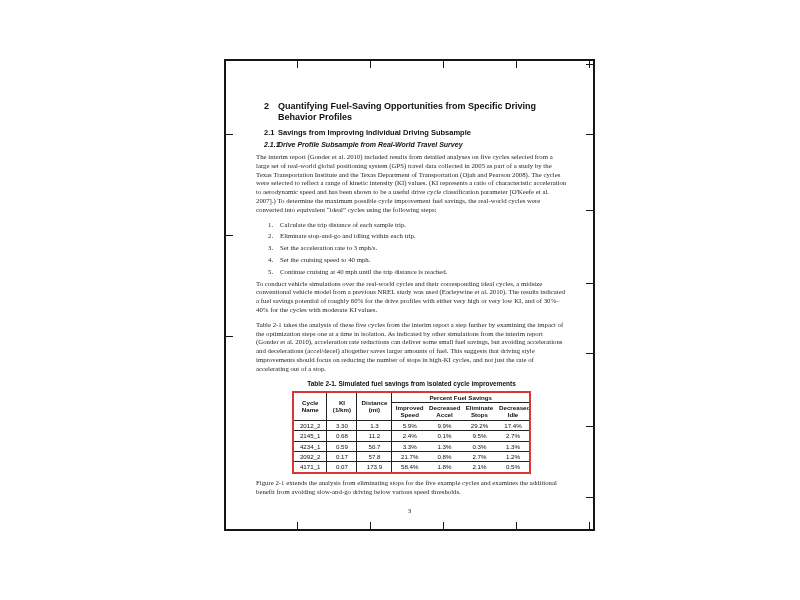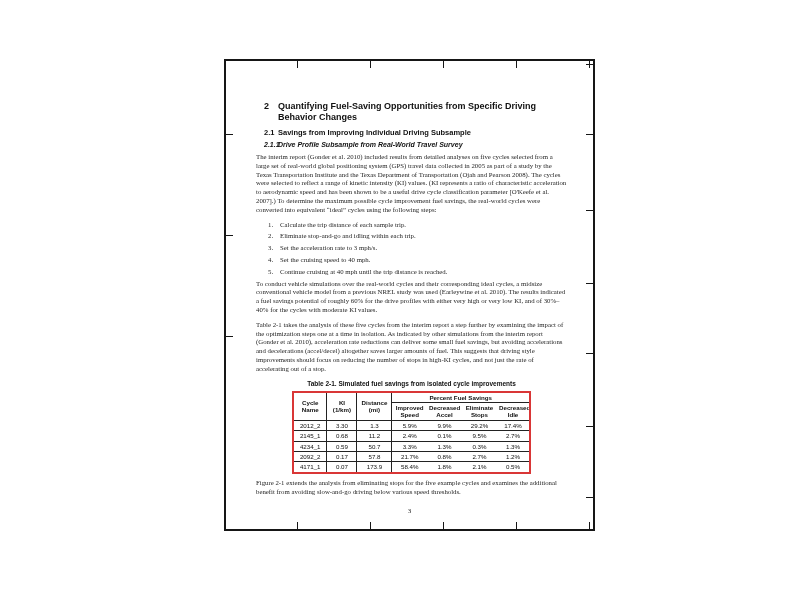--- a/index.html
+++ b/index.html
@@ -64,21 +64,21 @@
   <div class="tick h" style="right:0;top:149px;"></div>
   <div class="tick h" style="right:0;top:222px;"></div>
   <div class="tick h" style="right:0;top:292px;"></div>
   <div class="tick h" style="right:0;top:365px;"></div>
   <div class="tick h" style="right:0;top:436px;"></div>
 
   <div class="content">
 
     <div class="h1">
       <span class="hnum">2</span>
-      <span>Quantifying Fuel-Saving Opportunities from Specific Driving Behavior Changes</span>
+      <span>Quantifying Fuel-Saving Opportunities from Specific Driving Behavior Profiles</span>
     </div>
 
     <div class="h2">
       <span class="hnum">2.1</span>
       <span>Savings from Improving Individual Driving Subsample</span>
     </div>
 
     <div class="h3">
       <span class="hnum">2.1.1</span>
       <span>Drive Profile Subsample from Real-World Travel Survey</span>

